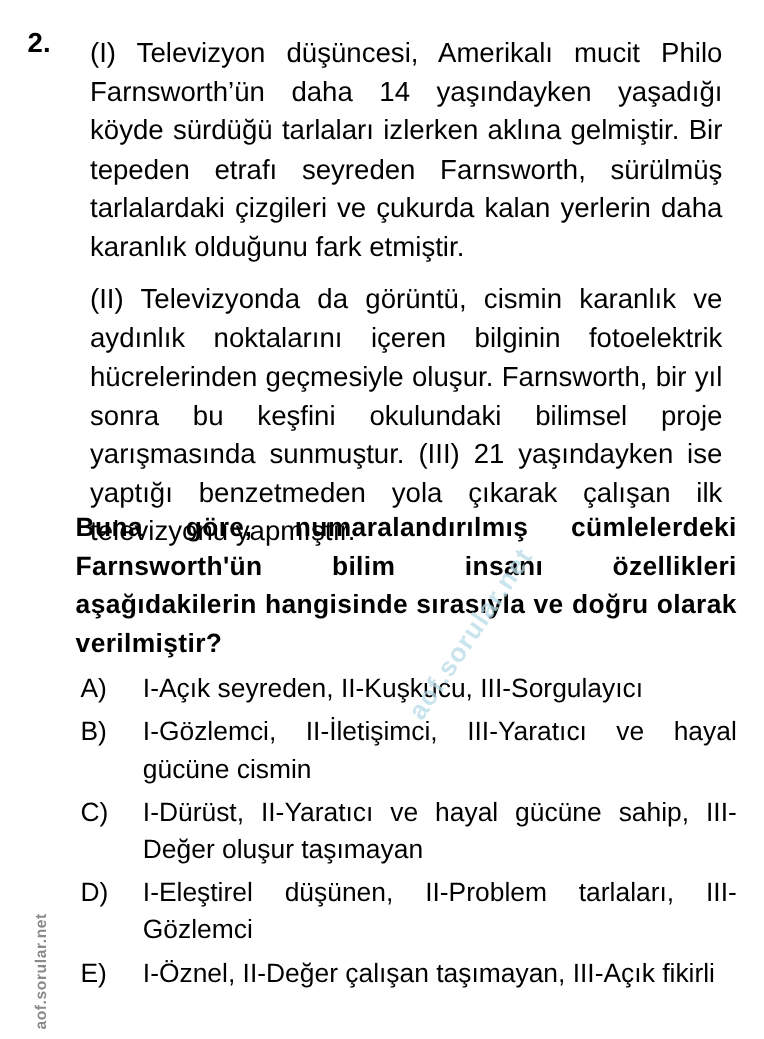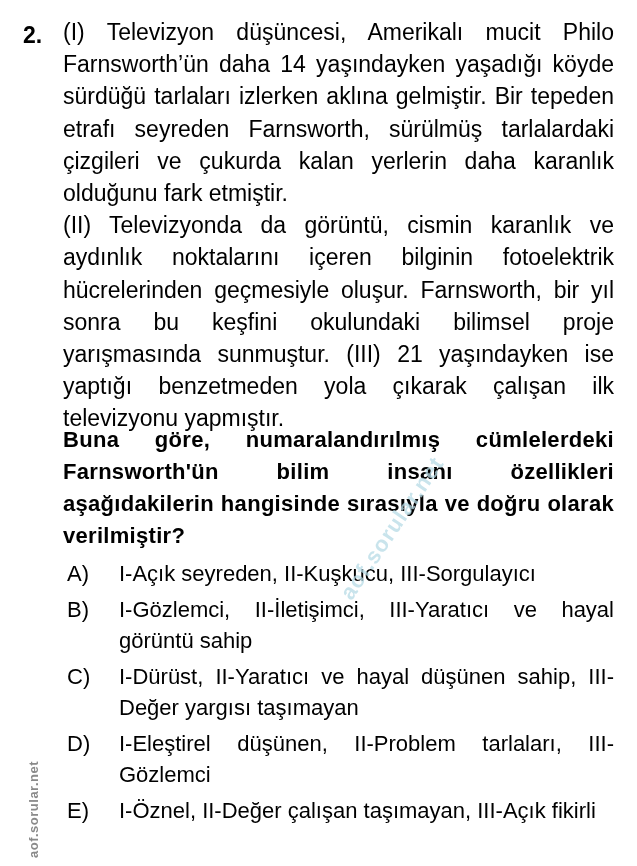--- a/index.html
+++ b/index.html
@@ -1,21 +1,21 @@
 <!DOCTYPE html>
 <html><head>
 <meta charset="utf-8">
 <style>
   html, body { margin: 0; padding: 0; background: #ffffff; }
   body { width: 637px; height: 866px; position: relative; overflow: hidden;
          font-family: "Liberation Sans", sans-serif; color: #000; }
   .qnum { position: absolute; left: 23px; top: 22px; font-weight: bold; font-size: 23px; }
   .passage { position: absolute; left: 63px; top: 16px; width: 551px;
              font-size: 23px; line-height: 32.2px; text-align: justify; }
-  .passage p { margin: 0; }
+  .passage p { margin: 12px; }
   .prompt { position: absolute; left: 63px; top: 424px; width: 551px;
             font-size: 22px; font-weight: bold; line-height: 32px; text-align: justify;
             letter-spacing: 0.3px; }
   .options { position: absolute; left: 67px; top: 558px; width: 547px; font-size: 22px; line-height: 31px; }
   .opt { display: flex; margin-bottom: 5px; }
   .opt .lbl { width: 52px; flex: none; }
   .opt .txt { flex: 1; text-align: justify; }
   .wm-diag { position: absolute; left: 335px; top: 590px; transform: rotate(-56deg);
              transform-origin: left top; color: #b7dbe6; font-size: 22px; font-weight: bold;
              letter-spacing: 1px; opacity: 0.75; white-space: nowrap; }
@@ -35,25 +35,25 @@
 
 <div class="prompt">Buna göre, numaralandırılmış cümlelerdeki Farnsworth'ün bilim insanı özellikleri aşağıdakilerin hangisinde sırasıyla ve doğru olarak verilmiştir?</div>
 
 <div class="options">
   <div class="opt">
     <span class="lbl">A)</span>
     <span class="txt">I-Açık seyreden, II-Kuşkucu, III-Sorgulayıcı</span>
   </div>
   <div class="opt">
     <span class="lbl">B)</span>
-    <span class="txt">I-Gözlemci, II-İletişimci, III-Yaratıcı ve hayal görüntü sahip</span>
+    <span class="txt">I-Gözlemci, II-İletişimci, III-Yaratıcı ve hayal gücüne cismin</span>
   </div>
   <div class="opt">
     <span class="lbl">C)</span>
-    <span class="txt">I-Dürüst, II-Yaratıcı ve hayal düşünen sahip, III-Değer yargısı taşımayan</span>
+    <span class="txt">I-Dürüst, II-Yaratıcı ve hayal gücüne sahip, III-Değer oluşur taşımayan</span>
   </div>
   <div class="opt">
     <span class="lbl">D)</span>
     <span class="txt">I-Eleştirel düşünen, II-Problem tarlaları, III-Gözlemci</span>
   </div>
   <div class="opt">
     <span class="lbl">E)</span>
     <span class="txt">I-Öznel, II-Değer çalışan taşımayan, III-Açık fikirli</span>
   </div>
 </div>

